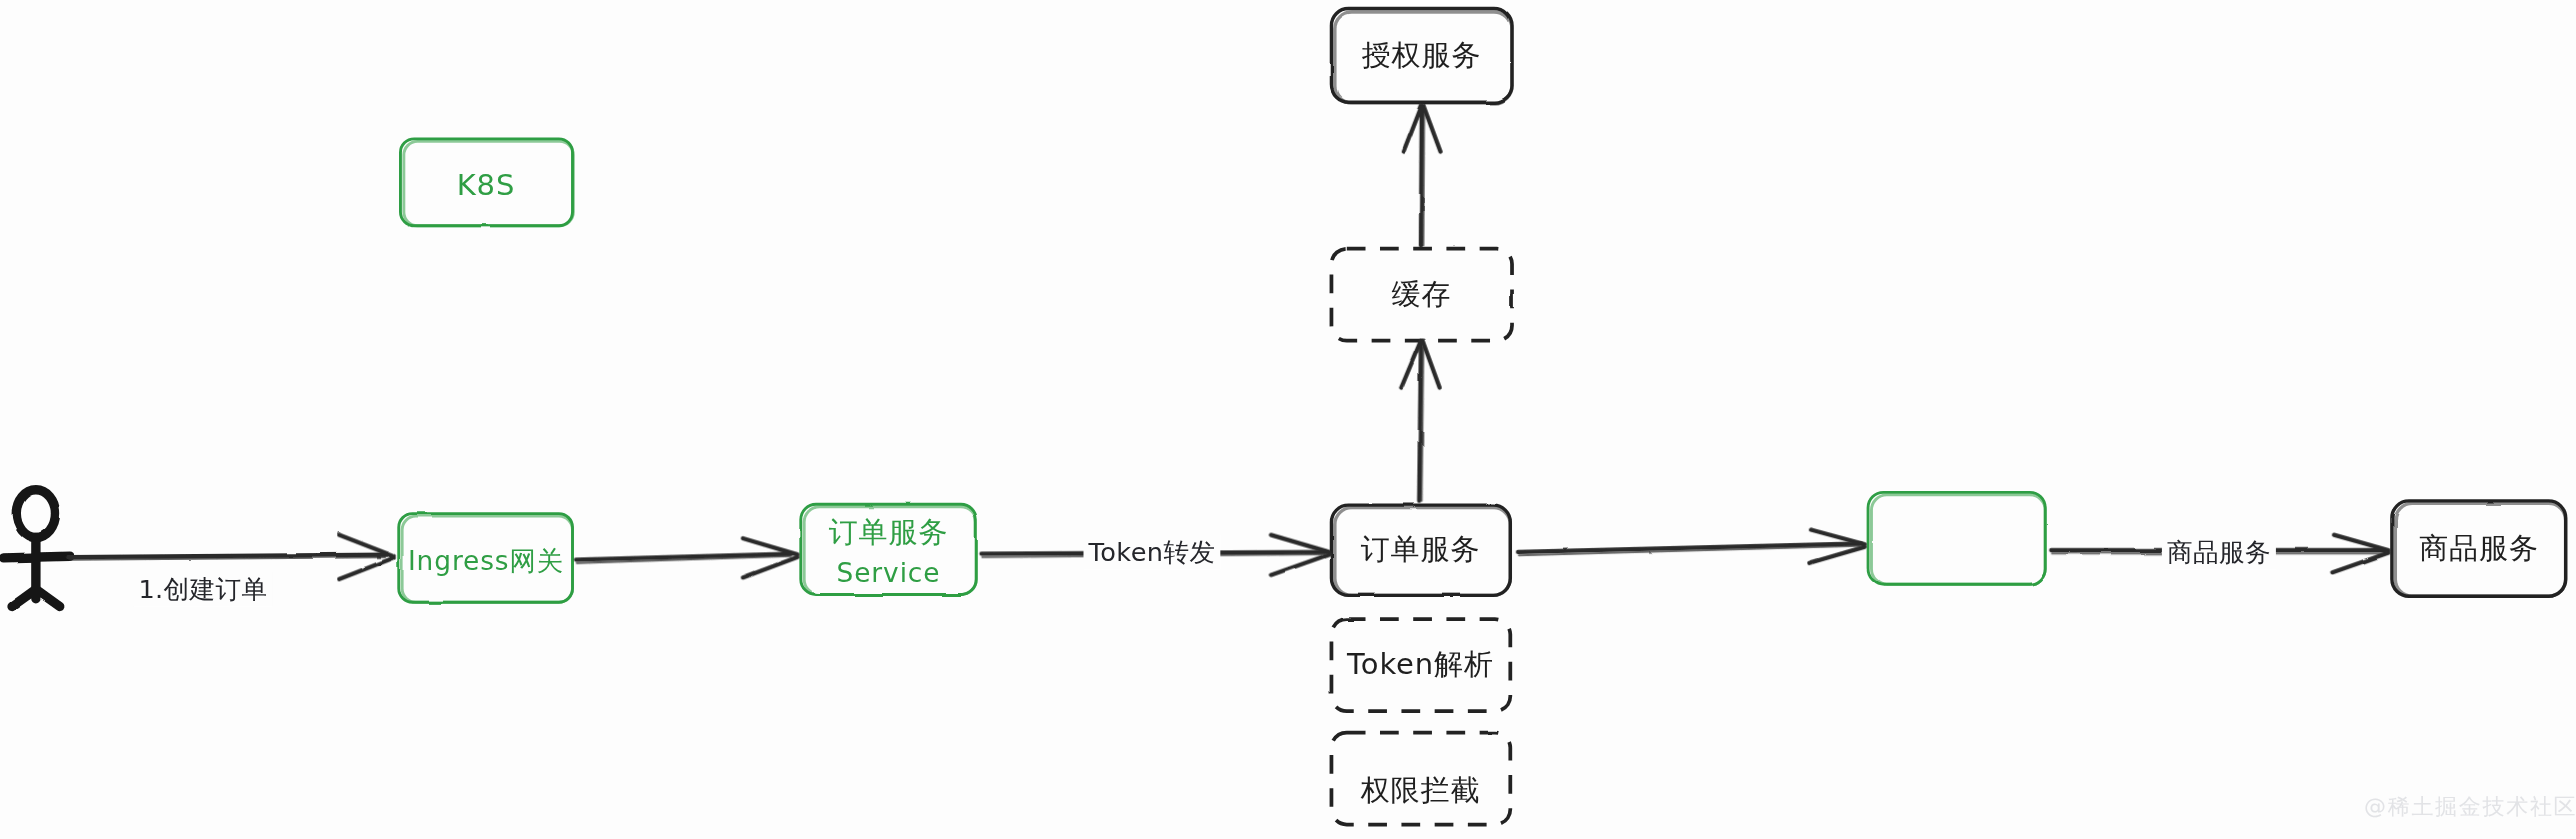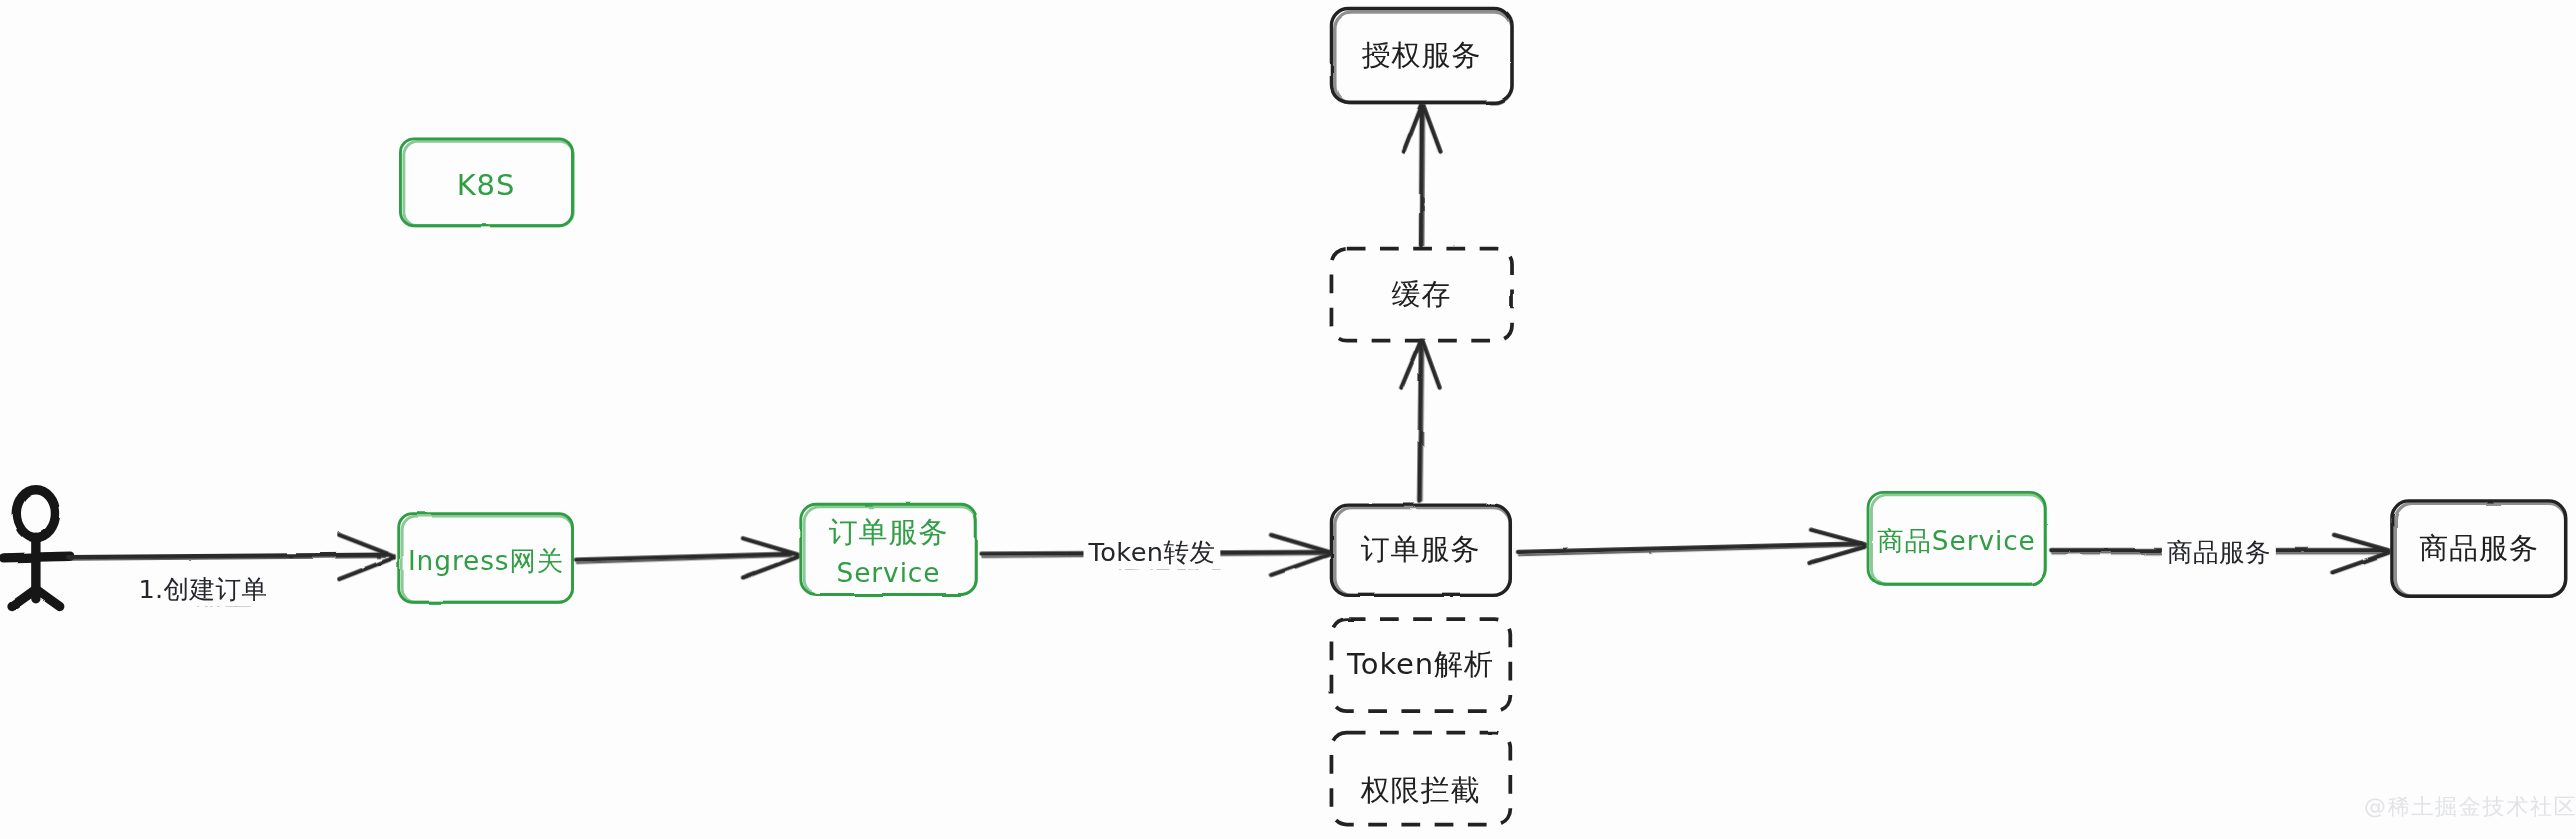--- a/index.html
+++ b/index.html
@@ -220,23 +220,20 @@
   </div>
 
   <div class="node" style="left:1331px; top:619px; width:179px; height:92px;justify-content:center;">
     <span class="node-label dark-text">Token解析</span>
   </div>
 
   <div class="node" style="left:1331px; top:745px; width:179px; height:92px;">
     <span class="node-label dark-text">权限拦截</span>
   </div>
 
-  <div class="node" style="left:1868px; top:492px; width:177px; height:92px;">
-    <span class="node-label green-text small">商品Service</span>
-  </div>
 
   <div class="node" style="left:2392px; top:501px; width:174px; height:95px;justify-content:center;">
     <span class="node-label dark-text">商品服务</span>
   </div>
 
   <div class="edge-label" style="left:203px; top:556px;margin-top:33px;">1.创建订单</div>
 
   <div class="edge-label" style="left:1152px; top:552px;">Token转发</div>
 
   <div class="edge-label" style="left:2219px; top:552px;">商品服务</div>

